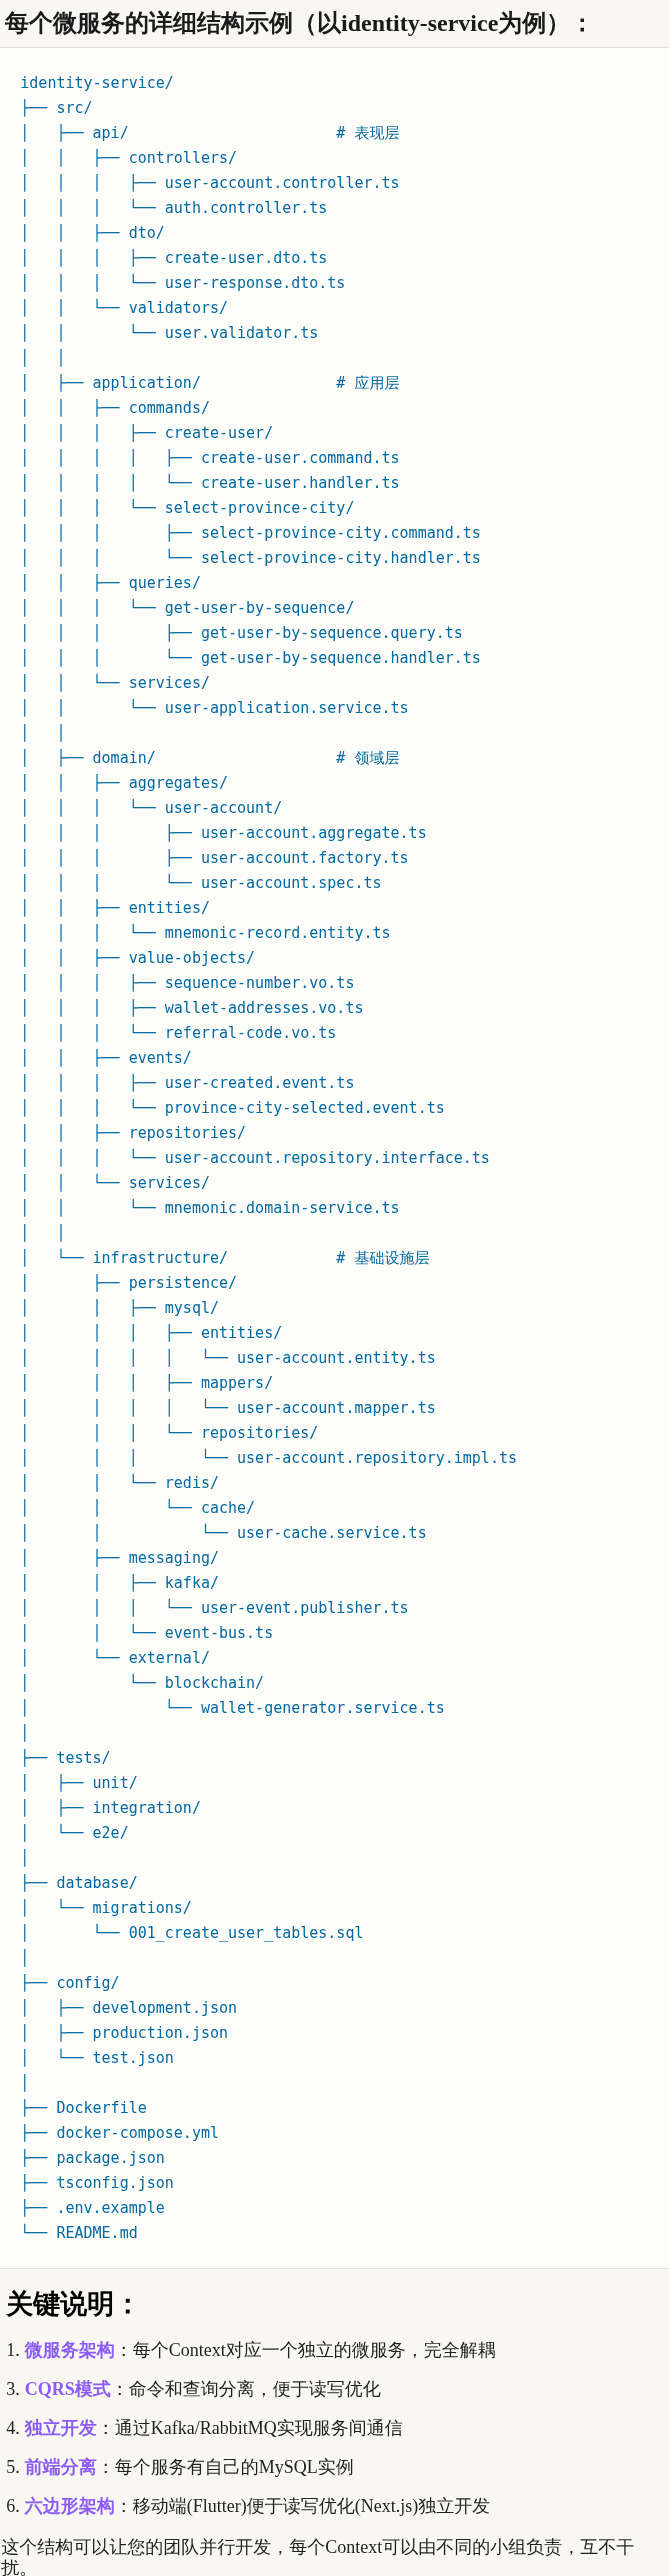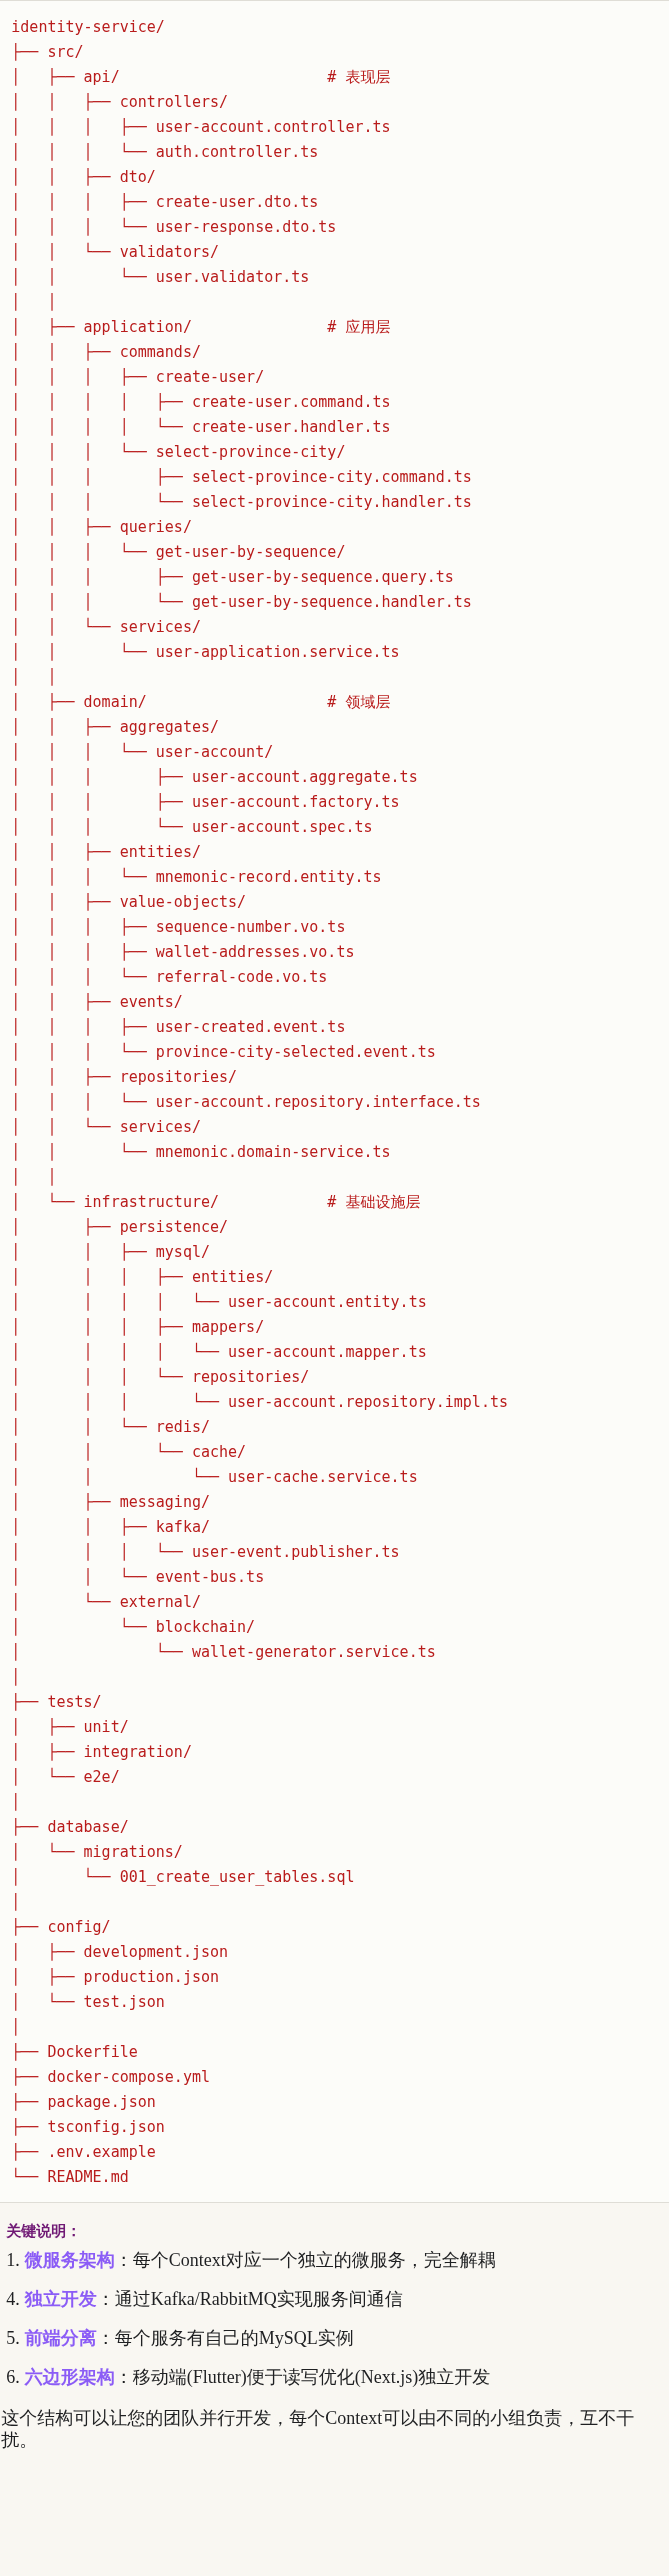--- a/index.html
+++ b/index.html
@@ -20,37 +20,37 @@
     color: #1A1A1A;
   }
 
   .code-block {
     background: #FCFCF9;
     border-top: 1.3px solid #DFDDD6;
     border-bottom: 1.3px solid #DFDDD6;
     padding: 13.8px 11.3px 12.5px 11.3px;
   }
   pre.tree {
-    margin: 0;
+    margin: 9px;
     font-family: "DejaVu Sans Mono", "Liberation Mono", monospace;
     font-size: 15px;
     line-height: 25px;
-    color: #b91c1c;
+    color: #0369a1;
     white-space: pre;
   }
 
   .notes {
     padding: 19px 6.3px 2.5px 6.3px;
   }
   h2.notes-heading {
-    margin: 0 0 9px 0;
-    font-size: 15px;
+    margin: 0 0 18px 0;
+    font-size: 27px;
     font-weight: bold;
     line-height: 1.25;
-    color: #701a75;
+    color: #000000;
   }
   .note-row {
     font-size: 18px;
     line-height: 1.2;
     margin-bottom: 17.5px;
     color: #1F2022;
   }
   .note-row .num { margin-right: 5px; }
   .note-row .label { font-weight: bold; color: #8b5cf6; margin-top: 32px; }
   .note-row .sep { font-weight: normal; }
@@ -59,20 +59,21 @@
     line-height: 1.2;
     margin: 19px 0 0 -5px;
     color: #1F2022;
   }
 </style>
 </head>
 <body>
 
 <div class="page">
 
+  <h1 class="doc-title">每个微服务的详细结构示例（以identity-service为例）：</h1>
 
   <div class="code-block">
     <pre class="tree">identity-service/
 ├── src/
 │   ├── api/                       # 表现层
 │   │   ├── controllers/
 │   │   │   ├── user-account.controller.ts
 │   │   │   └── auth.controller.ts
 │   │   ├── dto/
 │   │   │   ├── create-user.dto.ts
@@ -158,20 +159,23 @@
   </div>
 
   <div class="notes">
     <h2 class="notes-heading">关键说明：</h2>
 
     <div class="note-row">
       <span class="num">1.</span><span class="label">微服务架构</span><span class="sep">：</span><span class="desc">每个Context对应一个独立的微服务，完全解耦</span>
     </div>
 
 
+    <div class="note-row">
+      <span class="num">3.</span><span class="label">CQRS模式</span><span class="sep">：</span><span class="desc">命令和查询分离，便于读写优化</span>
+    </div>
 
     <div class="note-row">
       <span class="num">4.</span><span class="label">独立开发</span><span class="sep">：</span><span class="desc">通过Kafka/RabbitMQ实现服务间通信</span>
     </div>
 
     <div class="note-row">
       <span class="num">5.</span><span class="label">前端分离</span><span class="sep">：</span><span class="desc">每个服务有自己的MySQL实例</span>
     </div>
 
     <div class="note-row">

